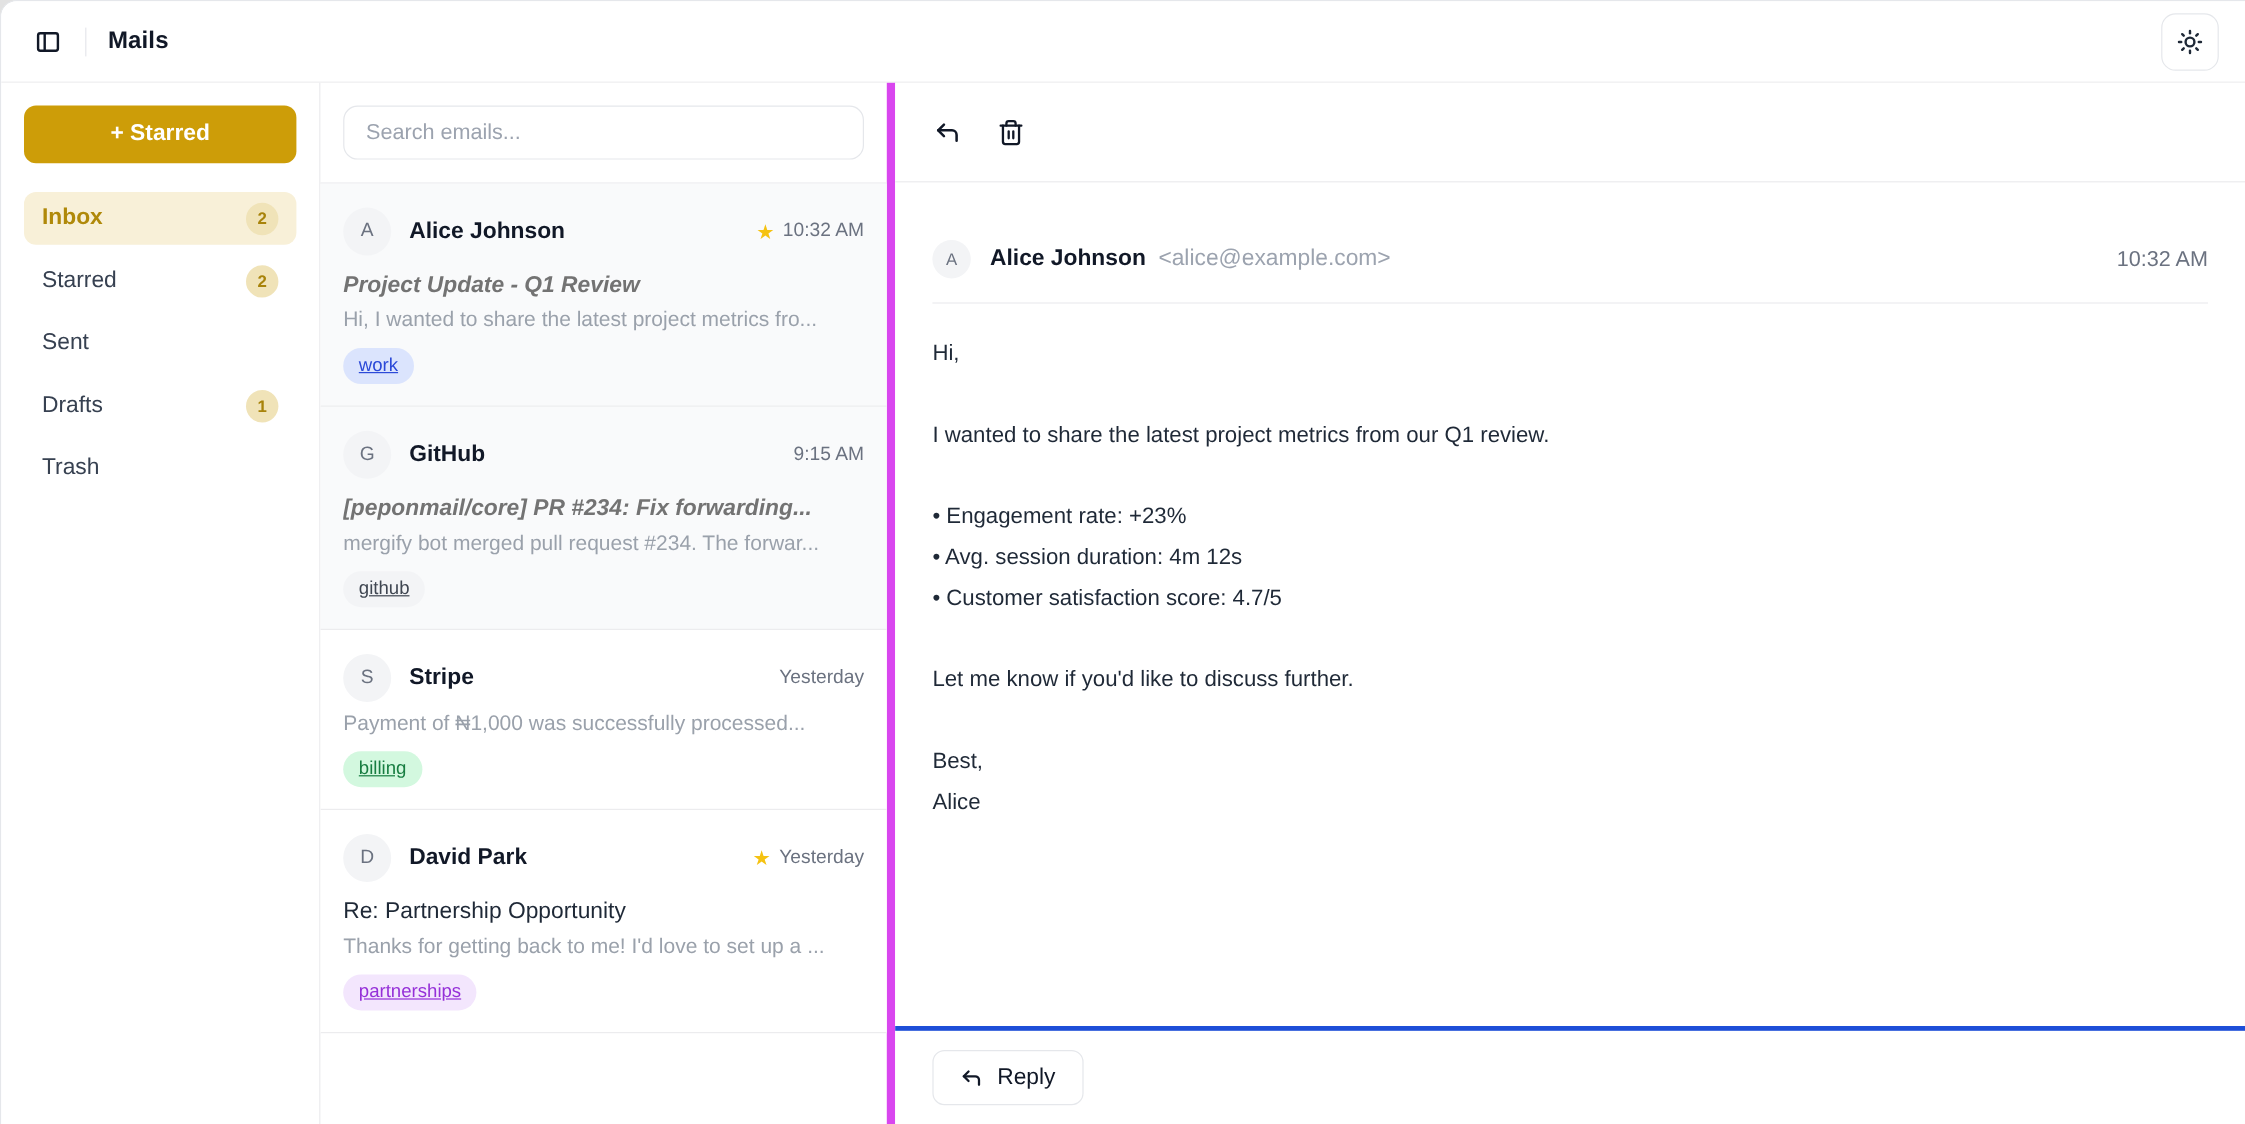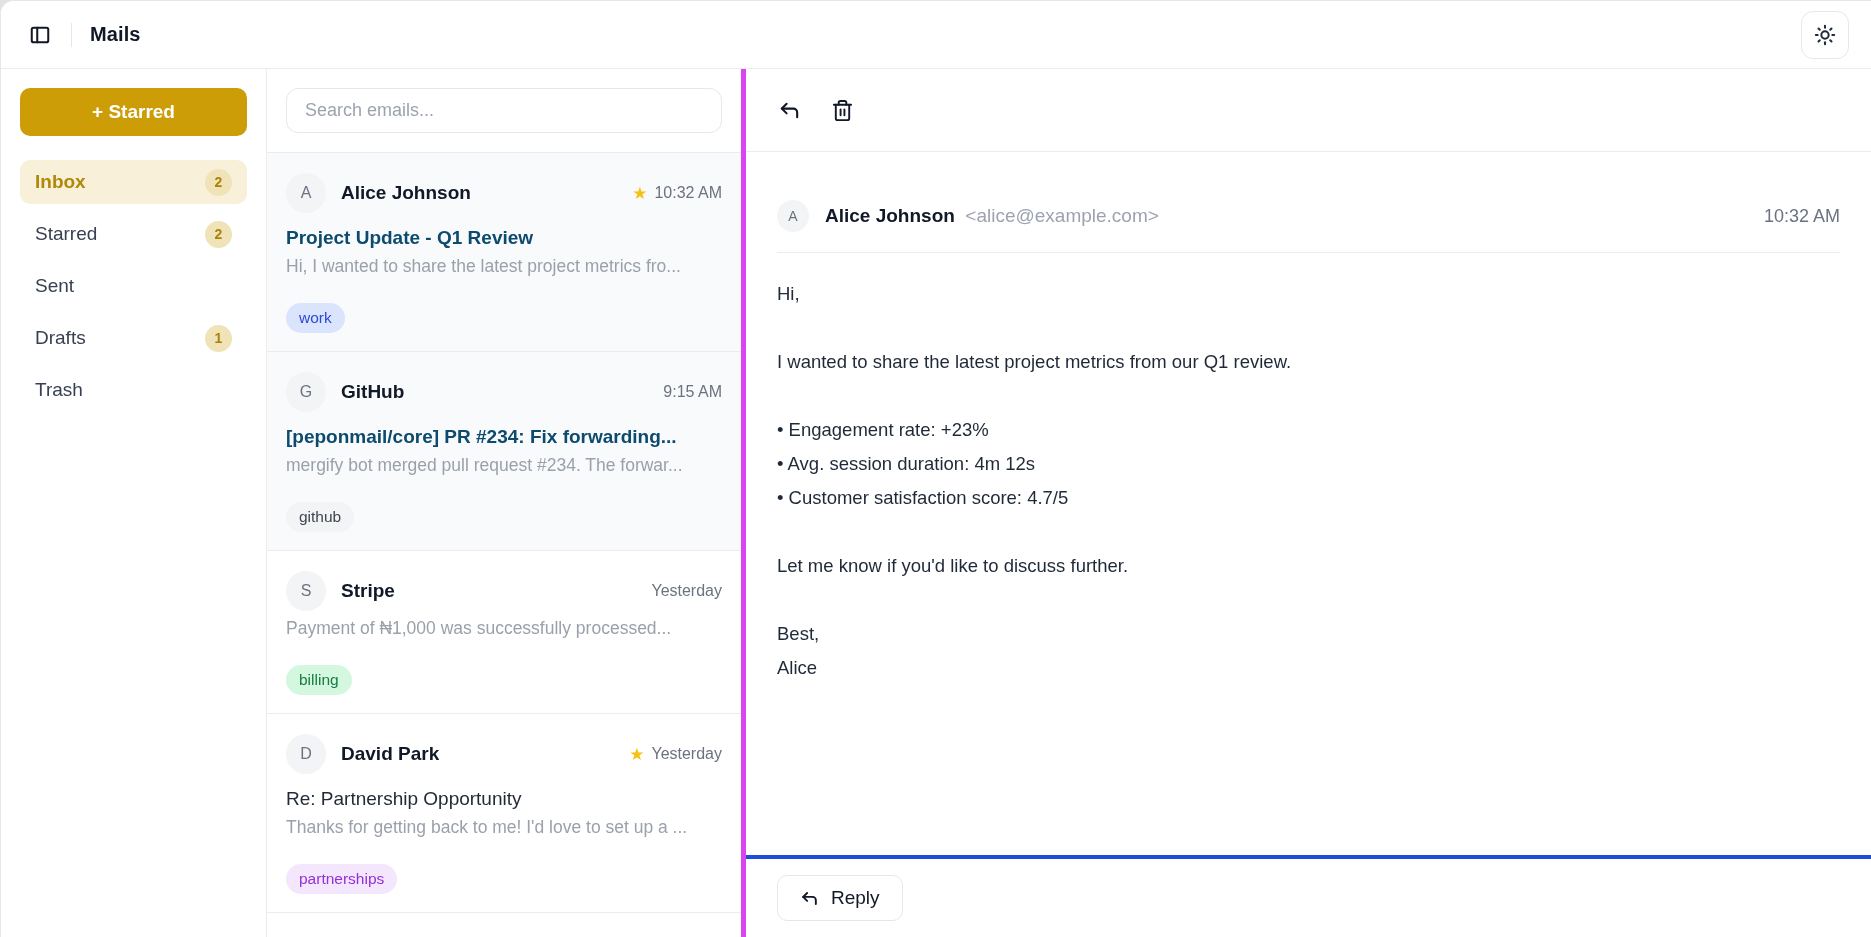--- a/index.html
+++ b/index.html
@@ -12,21 +12,21 @@
   .topbar { height:68px; flex:0 0 68px; display:flex; align-items:center; padding:0 22px; background:#fff; border-bottom:1px solid #ececee; }
   .icon-btn { background:none; border:none; cursor:pointer; display:flex; align-items:center; justify-content:center; color:#111827; padding:6px; border-radius:8px; }
   .topbar .vdiv { width:1px; height:24px; background:#e5e7eb; margin:0 18px 0 14px; }
   .topbar-title { font-size:20px; font-weight:700; letter-spacing:.1px; }
   .topbar-right { margin-left:auto; }
   .theme-btn { width:48px; height:48px; border:1px solid #e5e7eb; border-radius:12px; background:#fff; display:flex; align-items:center; justify-content:center; cursor:pointer; color:#1f2937; }
 
   
   .main { flex:1; display:flex; min-height:0; }
   .sidebar { width:265px; flex:0 0 265px; padding:19px; background:#fff; }
-  .listcol { width:480px; flex:0 0 480px; border-left:1px solid #ececee; border-right:5px solid #d946ef; display:flex; flex-direction:column; background:#fff; }
+  .listcol { width:480px; flex:0 0 480px; border-left:1px solid #ececee; border-right:7px solid #d946ef; display:flex; flex-direction:column; background:#fff; }
   .detail { flex:1; display:flex; flex-direction:column; background:#fff; min-width:0; }
 
   
   .compose-btn { width:100%; height:48px; border:none; border-radius:10px; background:#cd9d08; color:#fff;
                  font-family:inherit; font-size:19px; font-weight:700; cursor:pointer; margin-bottom:24px; }
   .nav { display:flex; flex-direction:column; gap:8px; }
   .nav-item { display:flex; align-items:center; justify-content:space-between; height:44px; padding:4px 15px;
               border-radius:10px; font-size:19px; color:#374151; cursor:pointer; }
   .nav-item.active { background:#f8f0d8; color:#b0890a; font-weight:600; }
   .nav-badge { min-width:27px; height:27px; padding:0 8px; border-radius:999px; background:#f0e3b8; color:#a8830a;
@@ -41,23 +41,23 @@
   .email-item { padding:20px 19px 18px; border-bottom:1px solid #ececee; background:#fff; cursor:pointer; }
   .email-item.unread { background:#f9fafb; }
   .email-row1 { display:flex; align-items:center; gap:15px; }
   .avatar { width:40px; height:40px; border-radius:50%; background:#f3f4f6; color:#6b7280; font-size:16px;
             display:flex; align-items:center; justify-content:center; flex:0 0 40px; }
   .email-name { font-size:19px; font-weight:700; color:#111827; white-space:nowrap; overflow:hidden; }
   .email-right { margin-left:auto; display:flex; align-items:center; gap:7px; }
   .star { color:#f5c211; font-size:17px; line-height:1; }
   .email-time { font-size:16px; color:#6b7280; white-space:nowrap; }
   .email-subject { margin-top:14px; font-size:19px; color:#1f2937; white-space:nowrap; overflow:hidden; text-overflow:ellipsis; }
-  .email-item.unread .email-subject { font-weight:700; color:#0c4a6e; }
+  .email-item.unread .email-subject { font-weight:700; color:#737373;font-style:italic; }
   .email-preview { margin-top:7px; font-size:17.5px; color:#9aa1ab; white-space:nowrap; overflow:hidden; text-overflow:ellipsis; }
-  .tag { display:inline-block; margin-top:26px; padding:6px 13px; border-radius:999px; font-size:15.5px; font-weight:500; }
+  .tag { display:inline-block; margin-top:13px; padding:6px 13px; border-radius:999px; font-size:15.5px; font-weight:500;text-decoration:underline; }
 
   
   .detail-toolbar { height:83px; flex:0 0 83px; display:flex; align-items:center; gap:18px; padding:0 26px; border-bottom:1px solid #ececee; }
   .detail-body { flex:1; padding:26px 31px 0; overflow:hidden; }
   .detail-subject { font-size:27px; font-weight:700; letter-spacing:-.3px; color:#111827; }
   .sender-row { display:flex; align-items:center; gap:16px; margin-top:22px; padding-bottom:20px; border-bottom:1px solid #ececee; }
   .sender-avatar { width:32px; height:32px; border-radius:50%; background:#f3f4f6; color:#6b7280; font-size:14px;
                    display:flex; align-items:center; justify-content:center; flex:0 0 32px; }
   .sender-name { font-size:19px; font-weight:700; color:#111827; }
   .sender-email { font-size:19px; color:#9ca3af; margin-left:6px; }

